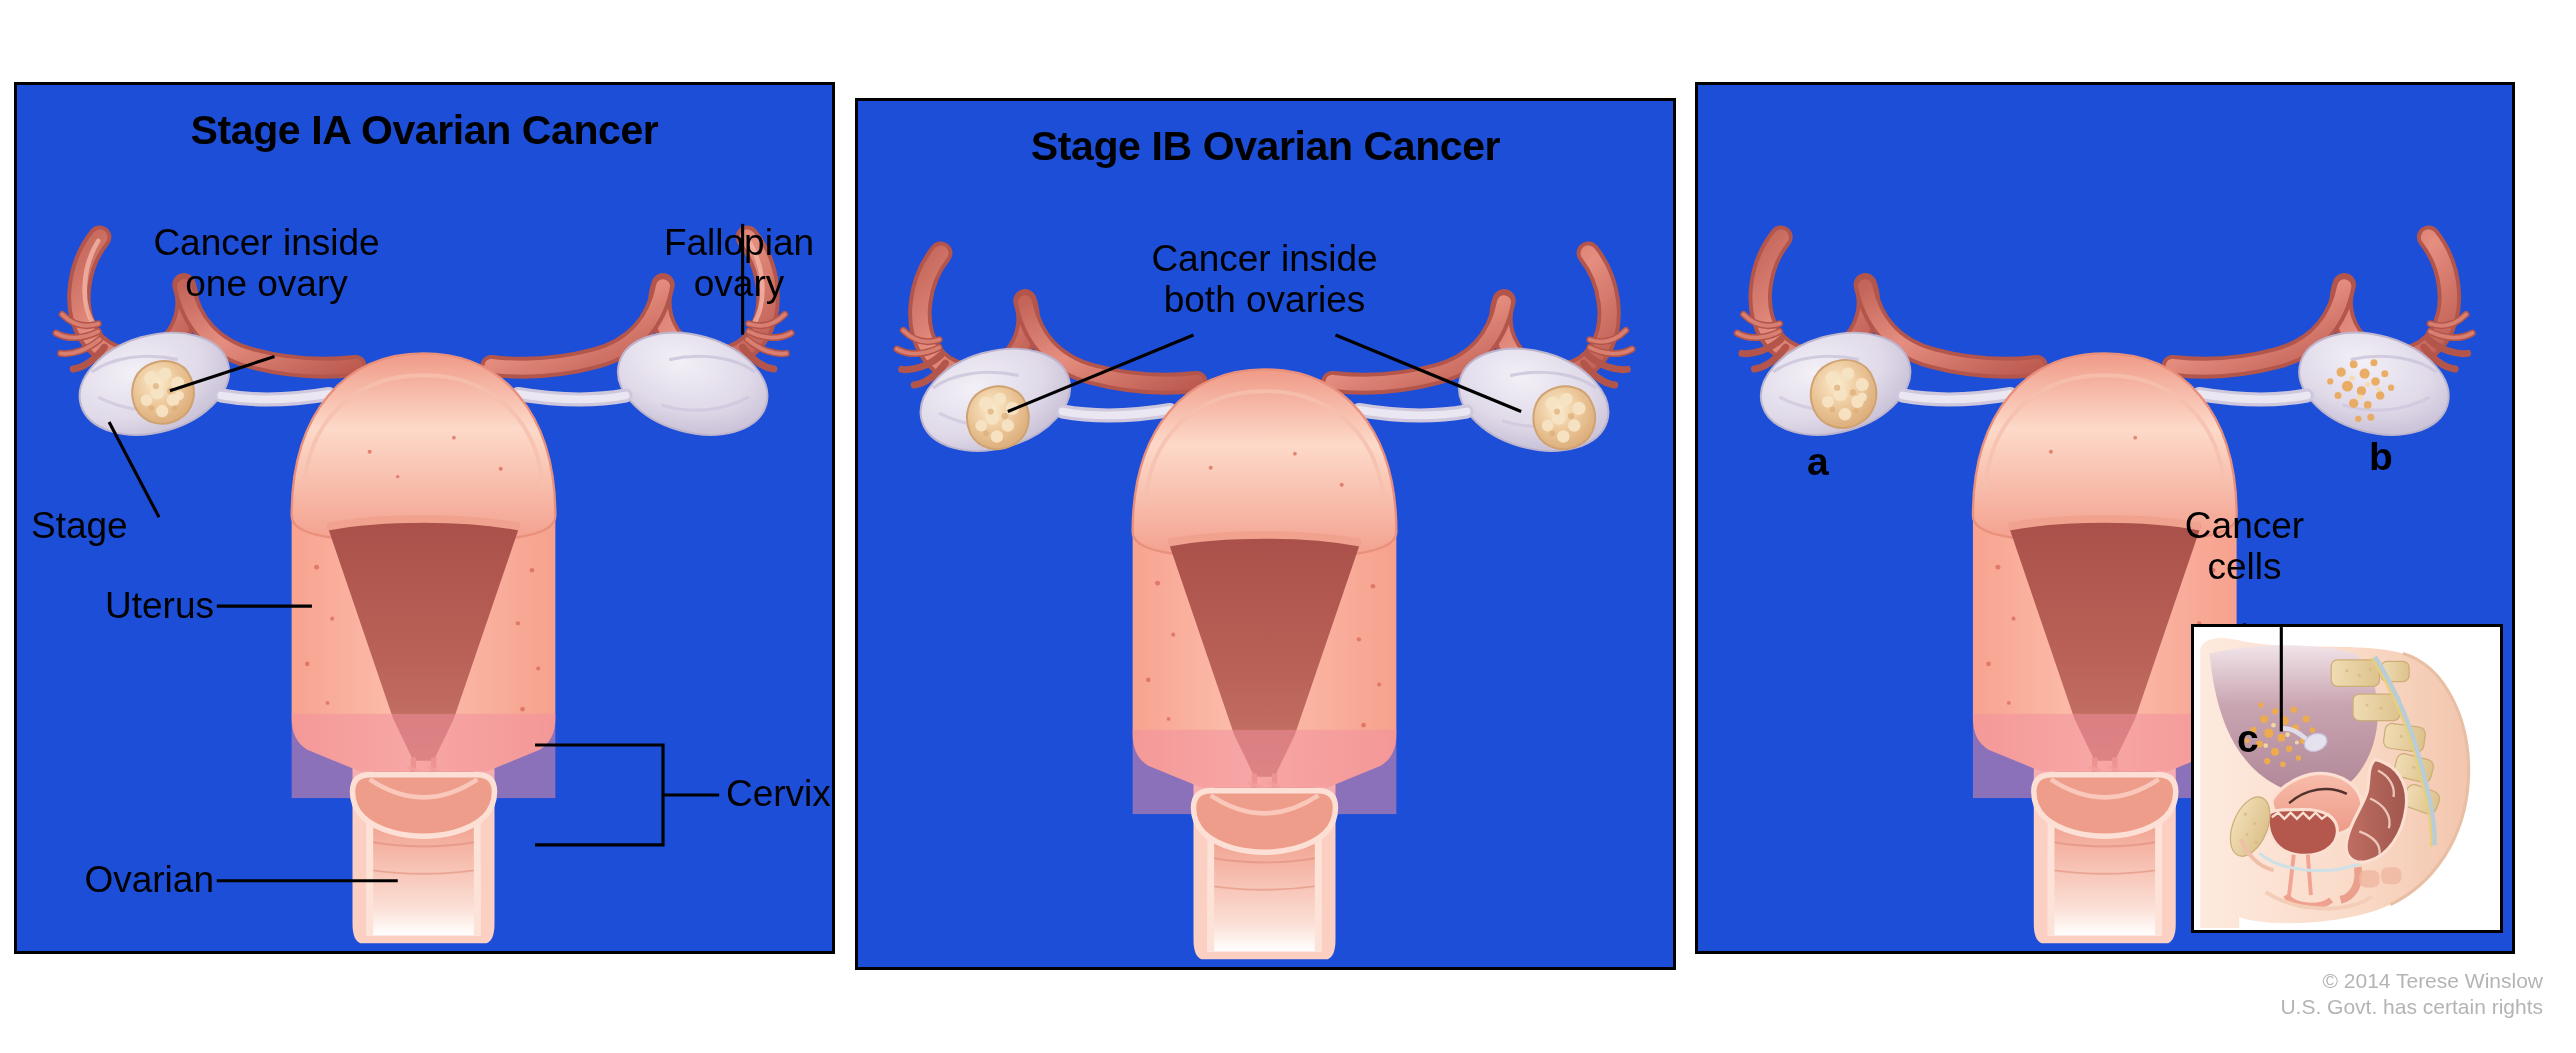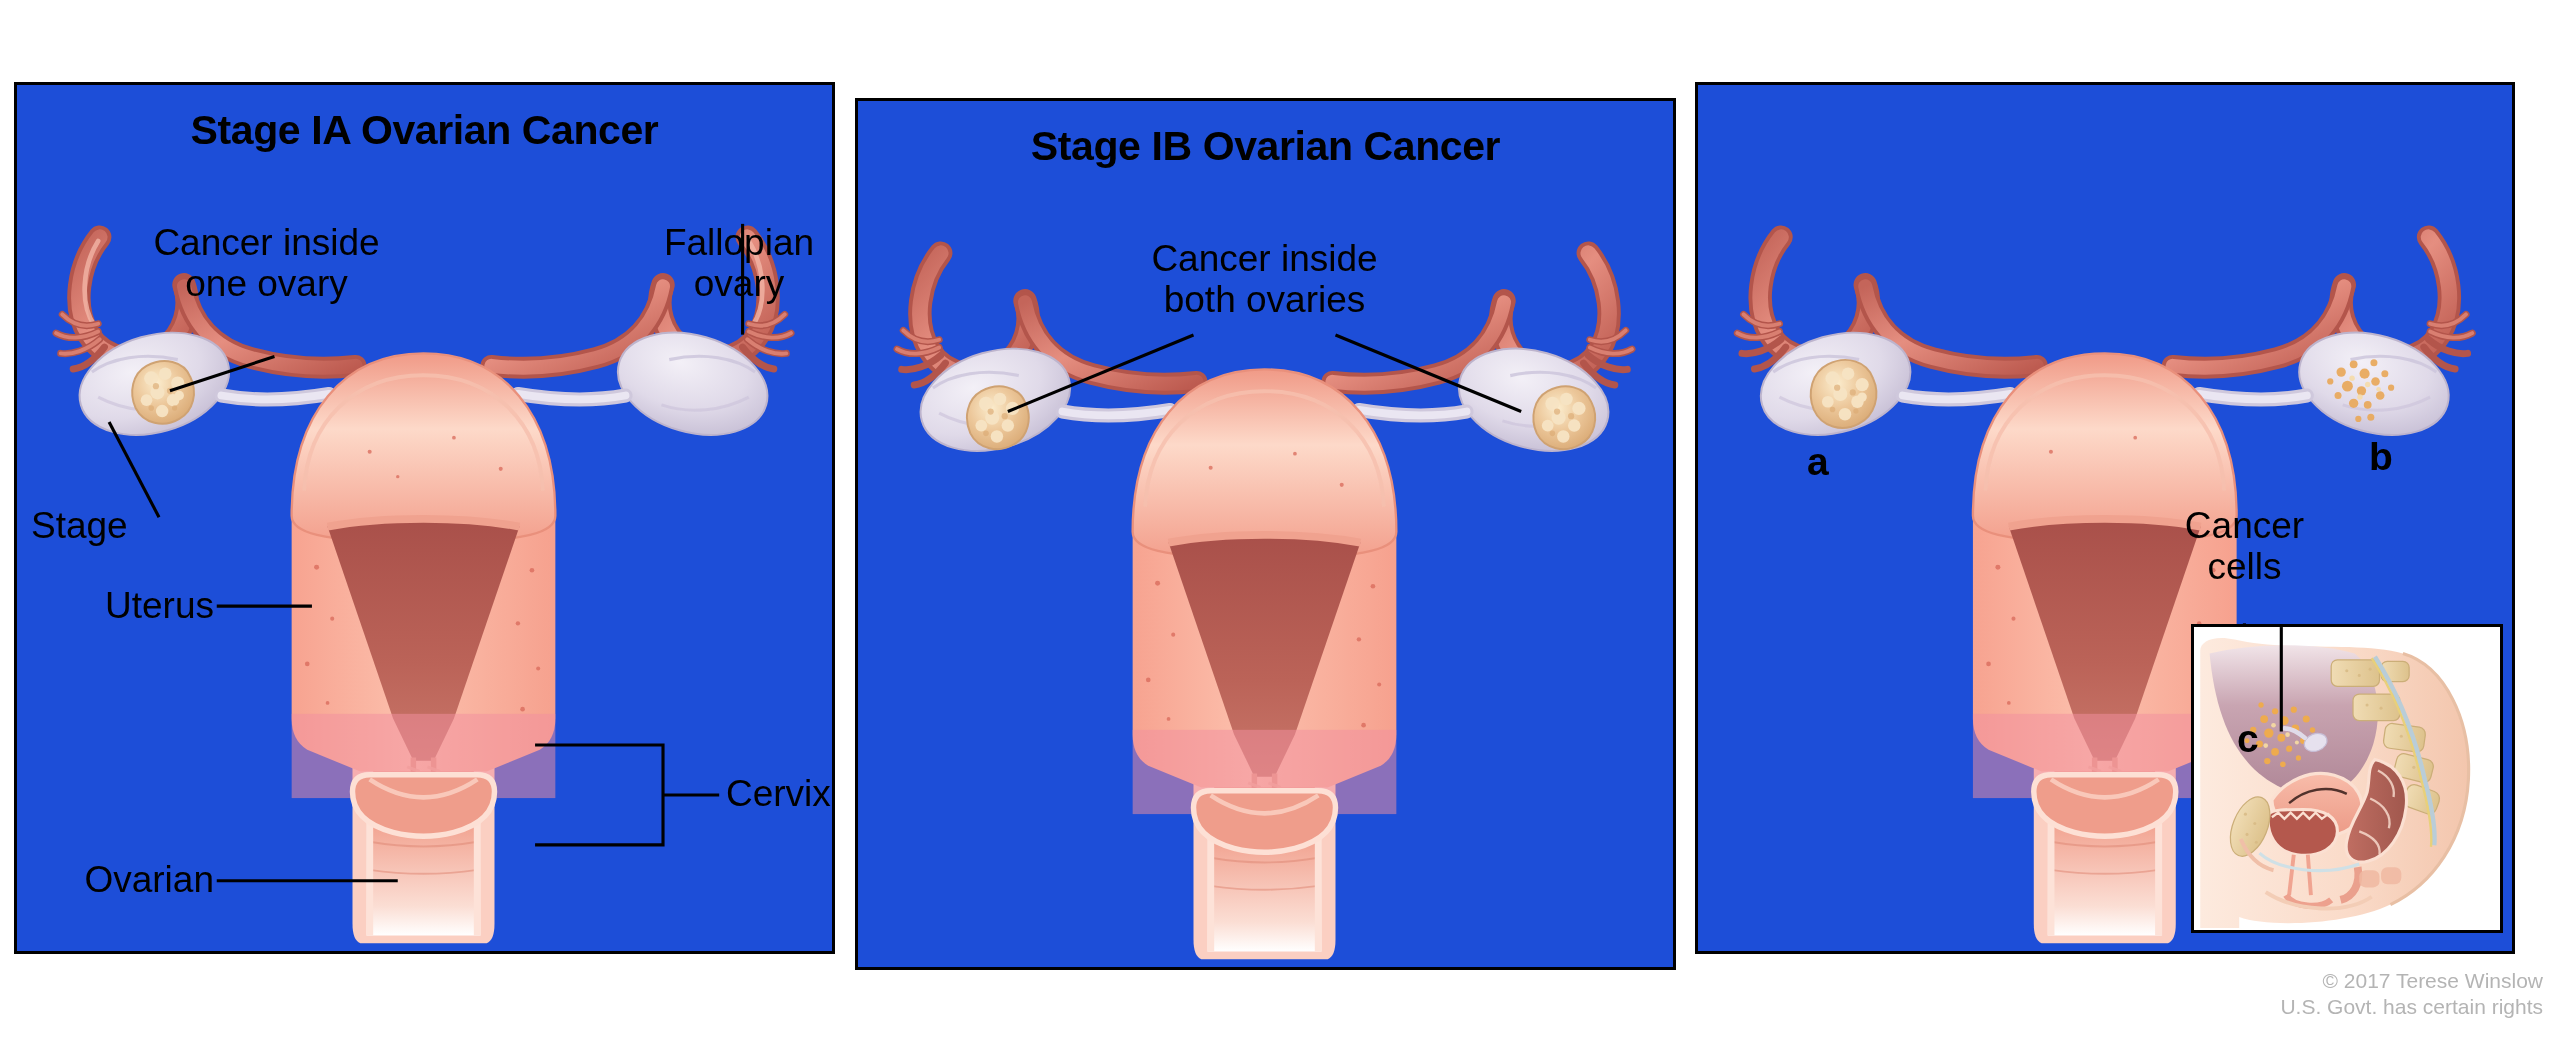--- a/index.html
+++ b/index.html
@@ -739,18 +739,18 @@
 
     <div class="label c" style="left:445px;top:420px;width:203px;">Cancer
 cells</div>
 
     <div class="letter" style="left:109px;top:355px;">a</div>
     <div class="letter" style="left:671px;top:350px;">b</div>
     <div class="letter" style="left:539px;top:632px;">c</div>
   </div>
 
   <div id="copyright">
-    <div>© 2017 Terese Winslow</div>
+    <div>© 2014 Terese Winslow</div>
     <div>U.S. Govt. has certain rights</div>
   </div>
 
 </div>
 
 
 </body></html>

